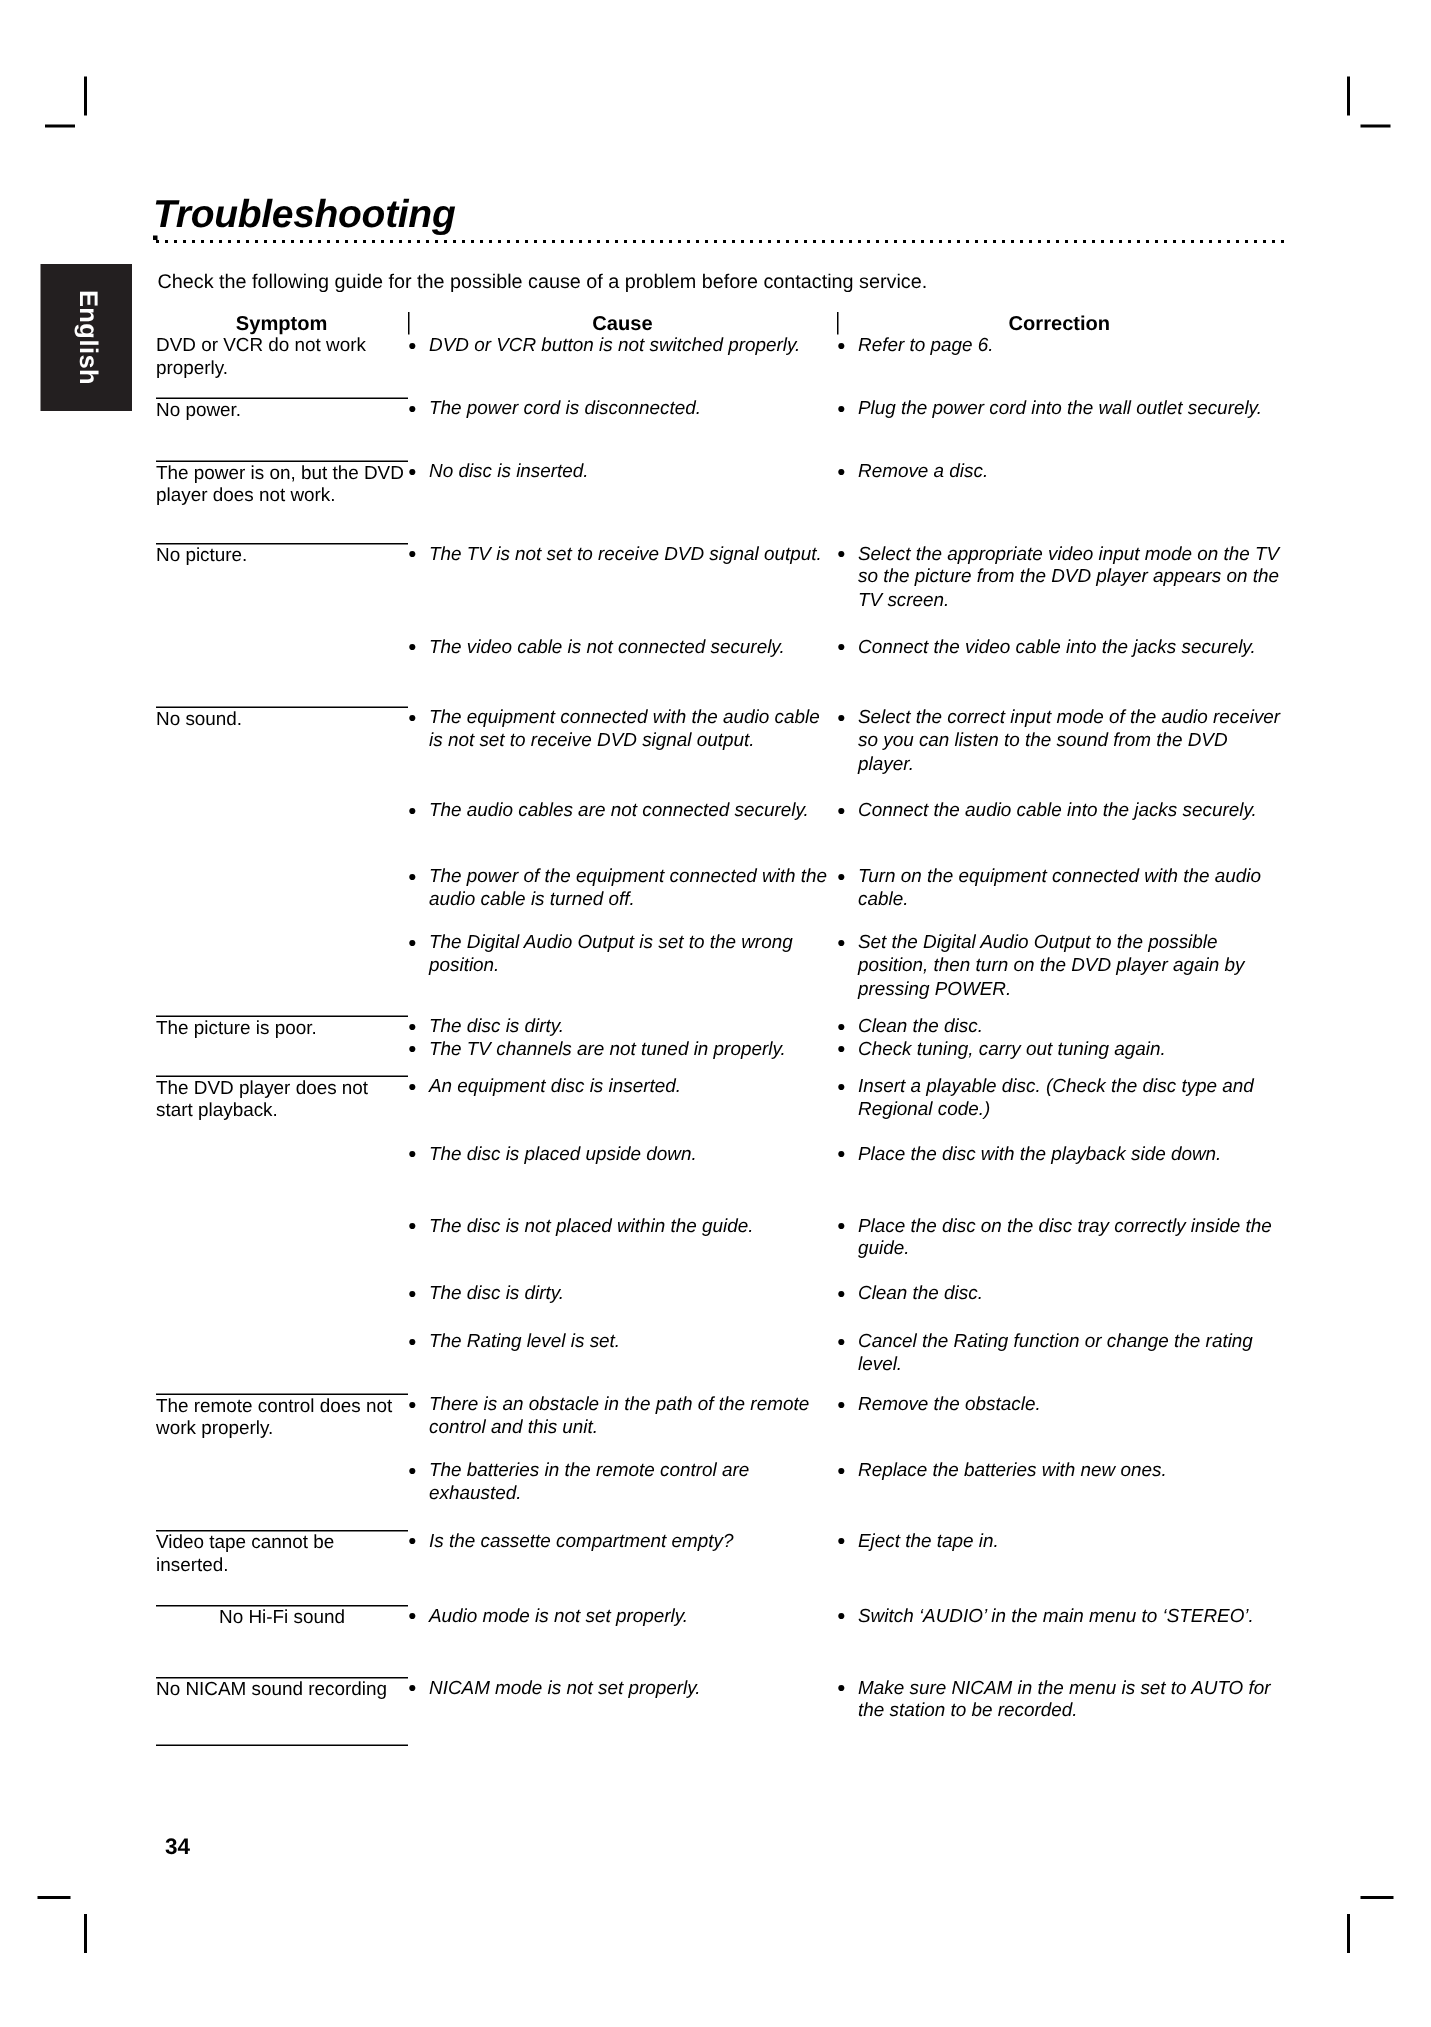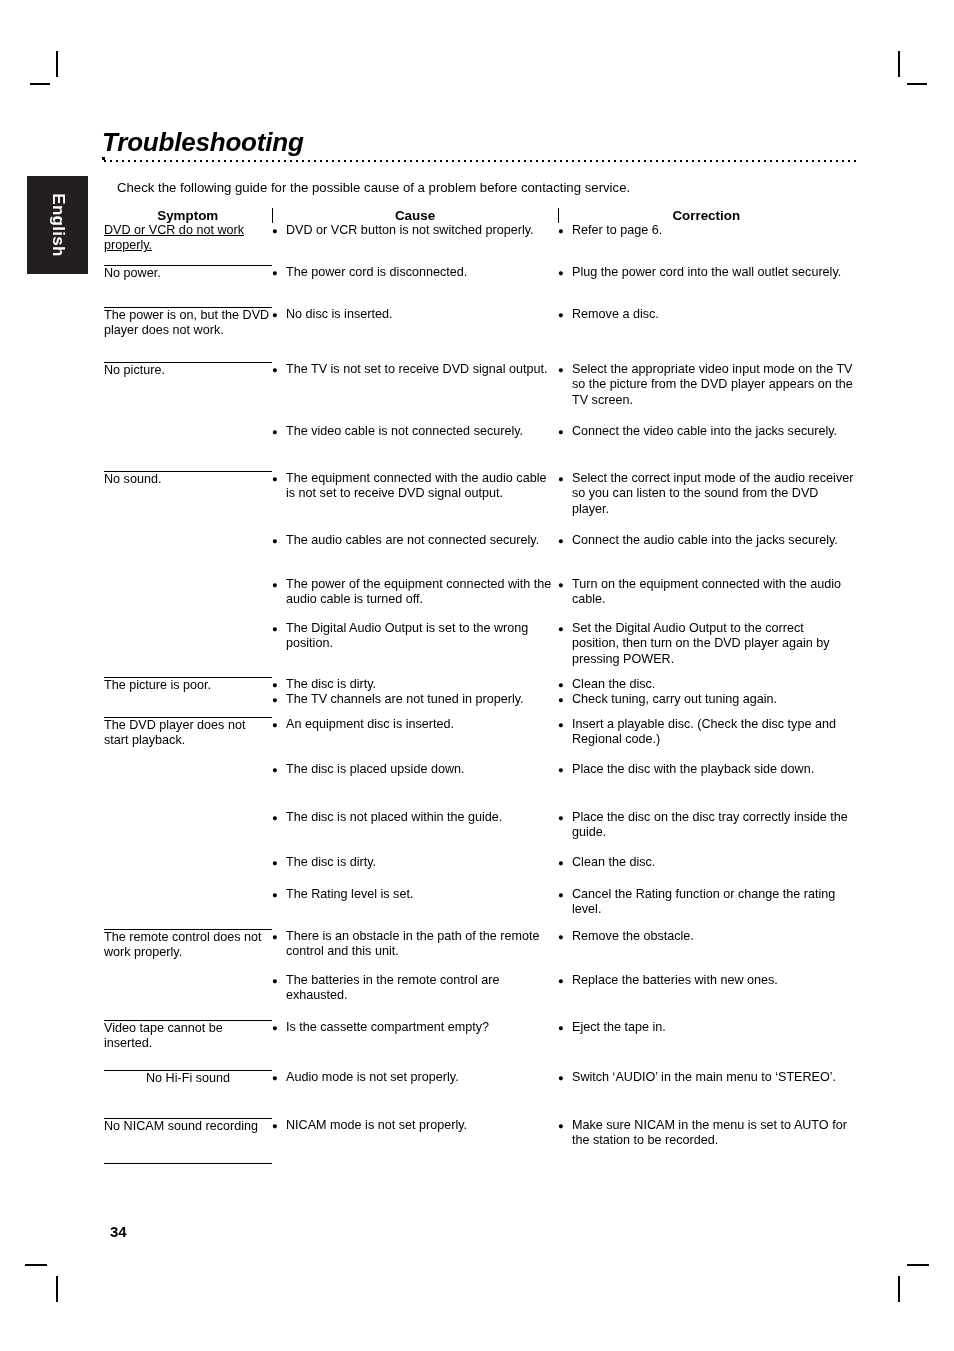--- a/index.html
+++ b/index.html
@@ -79,21 +79,20 @@
   }
 
   
   .intro {
     position: absolute;
     left: 105px;
     top: 180px;
     width: 760px;
     font-size: 13.2px;
     line-height: 16px;
-    margin-left: 12px;
   }
 
   
   .tbl-wrap {
     position: absolute;
     left: 104px;
     top: 208px;
     width: 750px;
   }
   table.tbl {
@@ -136,20 +135,21 @@
   }
 
   
   .rule-thin td, .rule-thin th { border-bottom: 1px solid #000; }
   .rule-thick td, .rule-thick th { border-bottom: 1.9px solid #000; }
 
   .bl {
     position: relative;
     padding-left: 14px;
     margin: 0;
+    font-style: italic;
   }
   .bl::before {
     content: "\25CF";
     position: absolute;
     left: 0;
     top: -0.5px;
     font-size: 9.5px;
     line-height: 16px;
   }
   .bl + .bl { margin-top: 0px; }
@@ -196,21 +196,21 @@
     </colgroup>
     <thead>
       <tr class="hdr-row">
         <th>Symptom</th>
         <th class="div-l">Cause</th>
         <th class="div-l">Correction</th>
       </tr>
     </thead>
     <tbody>
         <tr class="rule-thick">
-          <td class="sym" rowspan="1" style="border-bottom: 1.9px solid rgb(0, 0, 0); text-decoration: underline;">
+          <td class="sym" rowspan="1" style="border-bottom: 1.9px solid rgb(0, 0, 0);">
             <span class="sym-mid">DVD or VCR do not work properly.</span>
           </td>
           <td class="cau" style="height: 42px;">
             <div class="bl">DVD or VCR button is not switched properly.</div>
           </td>
           <td class="cor">
             <div class="bl">Refer to page 6.</div>
           </td>
         </tr>
         <tr class="rule-thick">
@@ -279,21 +279,21 @@
           </td>
           <td class="cor">
             <div class="bl">Turn on the equipment connected with the audio cable.</div>
           </td>
         </tr>
         <tr class="rule-thick">
           <td class="cau" style="height: 56px; margin-top: 22px;">
             <div class="bl">The Digital Audio Output is set to the wrong position.</div>
           </td>
           <td class="cor">
-            <div class="bl">Set the Digital Audio Output to the correct position, then turn on the DVD player again by pressing POWER.</div>
+            <div class="bl">Set the Digital Audio Output to the possible position, then turn on the DVD player again by pressing POWER.</div>
           </td>
         </tr>
         <tr class="rule-thick">
           <td class="sym" rowspan="1" style="border-bottom: 1.9px solid rgb(0, 0, 0);">
             <span class="sym-mid">The picture is  poor.</span>
           </td>
           <td class="cau" style="height: 40px;">
             <div class="bl">The disc is dirty.</div>
             <div class="bl">The TV channels are not tuned in properly.</div>
           </td>

